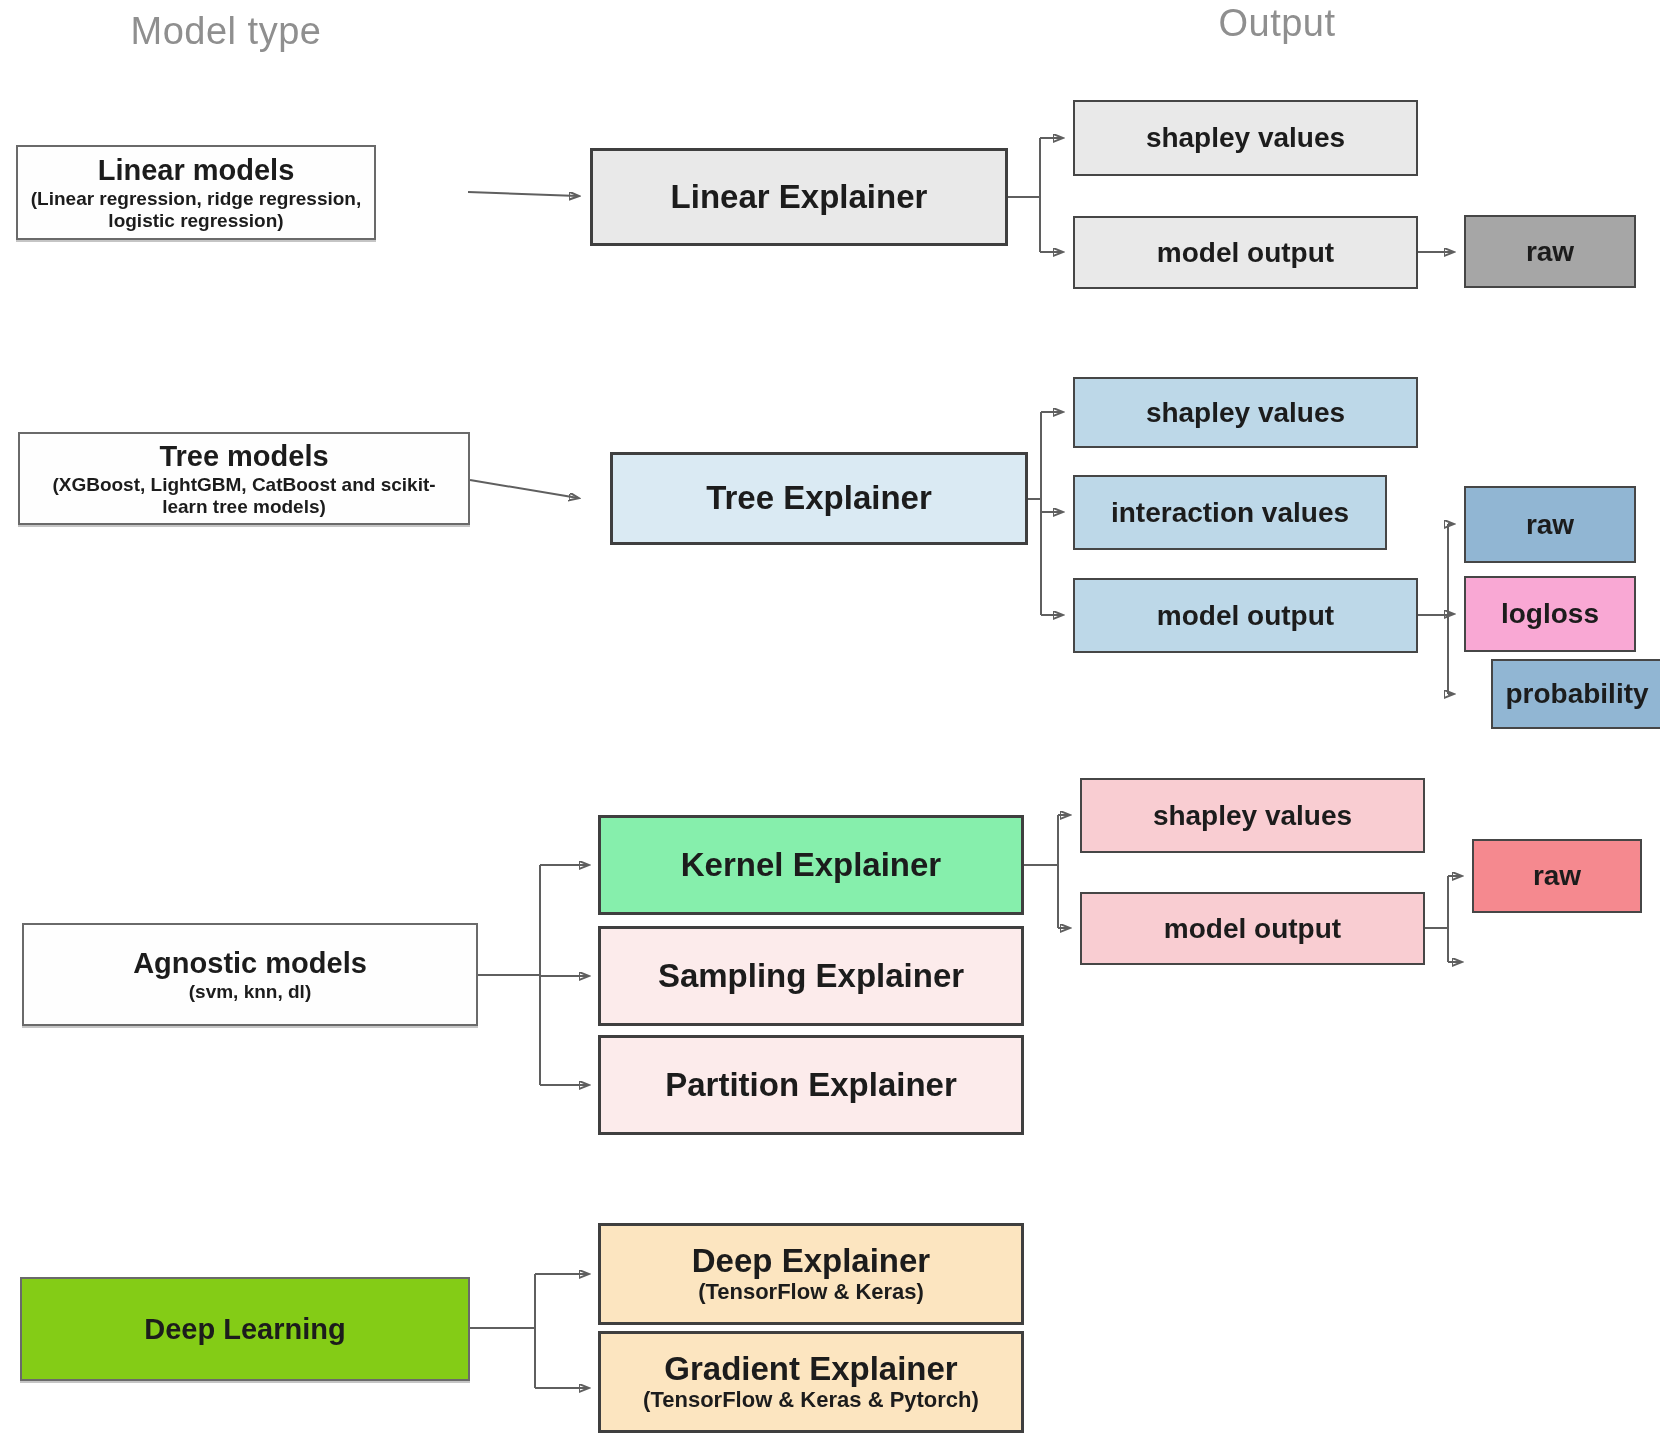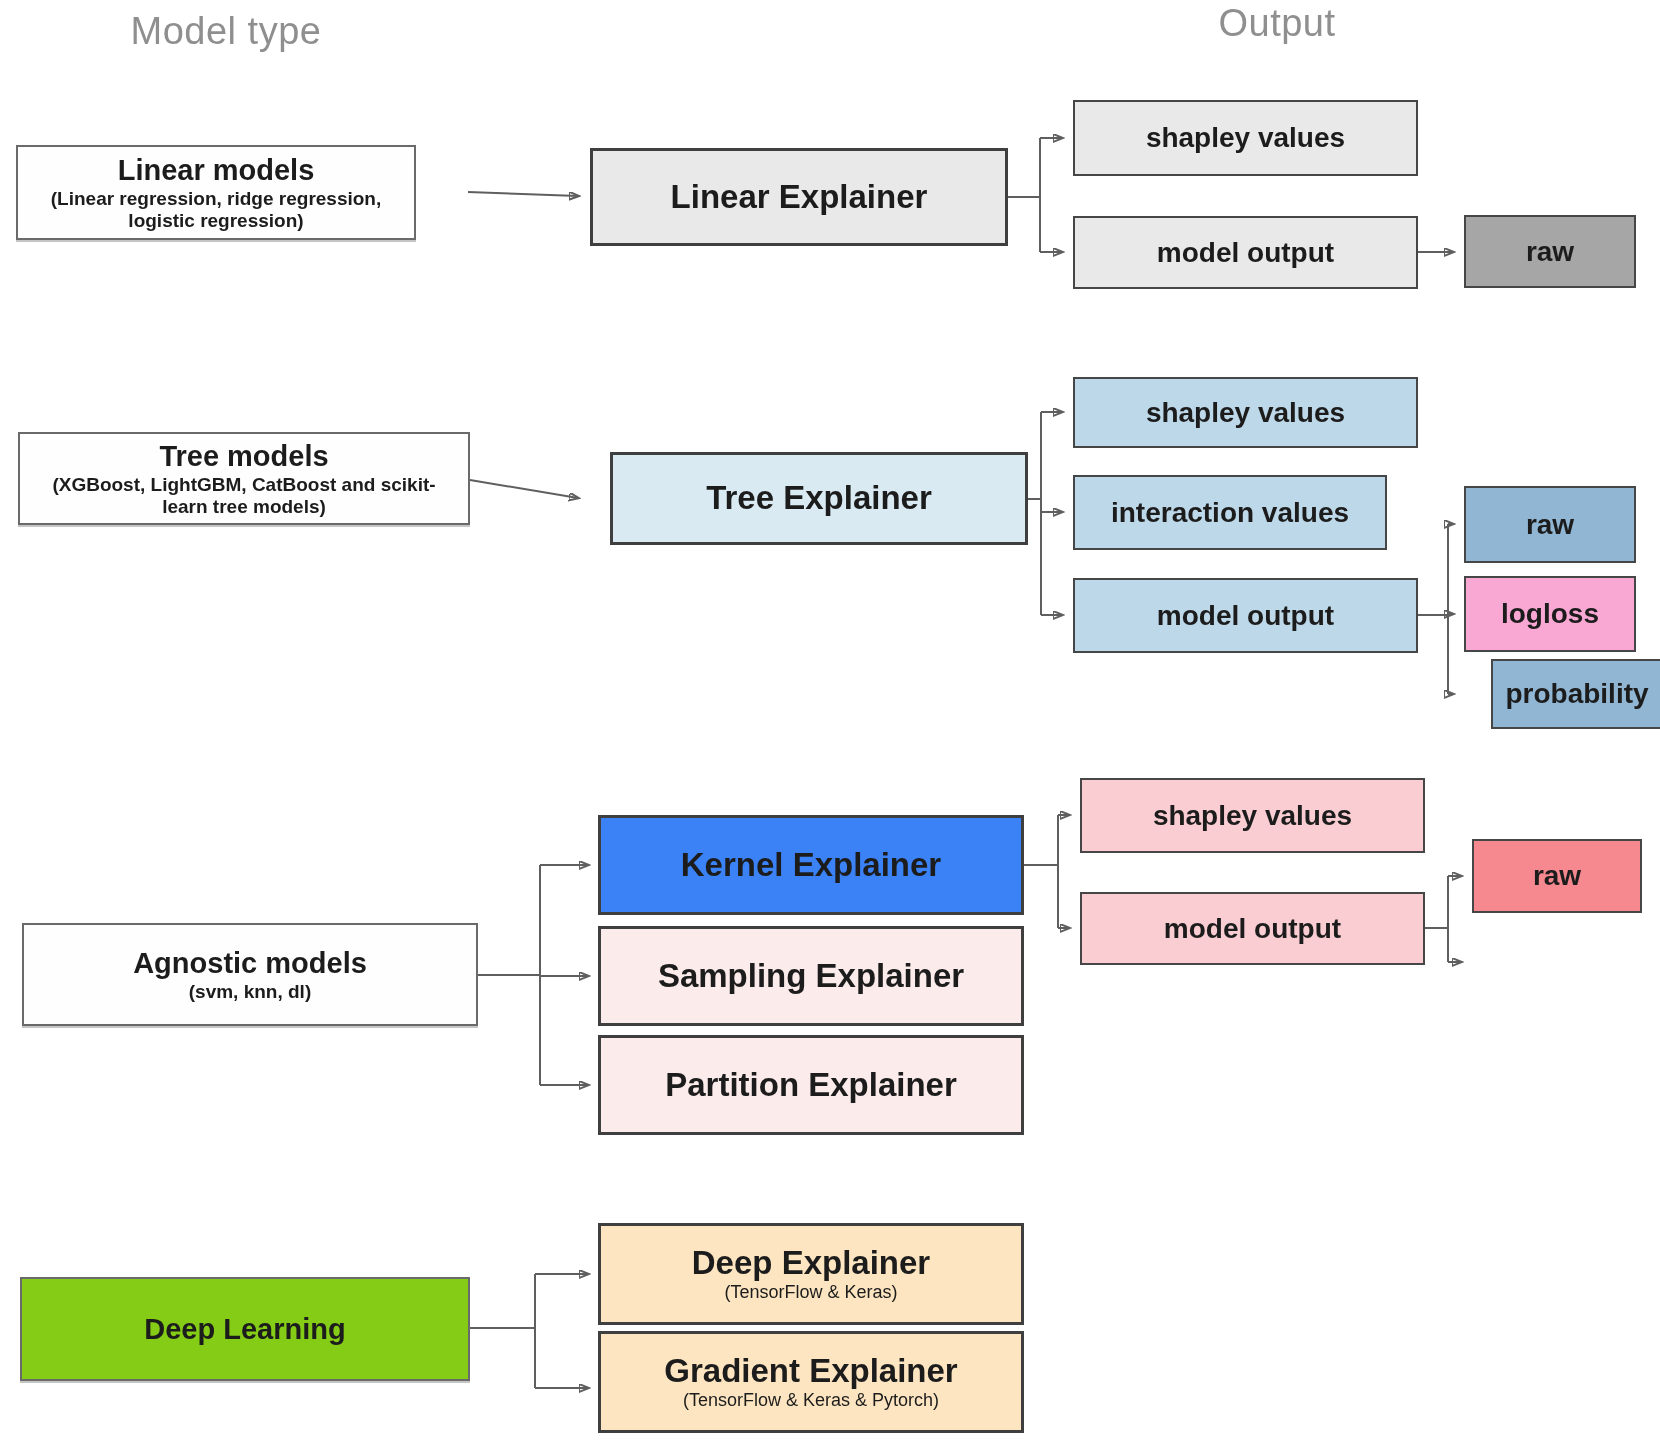--- a/index.html
+++ b/index.html
@@ -28,21 +28,21 @@
     align-items:center;
     justify-content:center;
     text-align:center;
     line-height:1.12;
   }
   .node.model{border:2px solid #6a6a6a; box-shadow:0 2px 0 rgba(90,90,90,.35);}
   .node.explainer{border-width:3px; border-color:#3f3f3f;}
   .node.out{border-width:2px; border-color:#464646;}
   .t-model{font-size:29px;font-weight:bold;}
   .t-sub{font-size:19px;font-weight:bold;padding:2px 12px 0 12px;}
-  .t-sub-sm{font-size:18px;font-weight:normal;}
+  .t-sub-sm{font-size:22px;font-weight:bold;}
   .t-explainer{font-size:33px;font-weight:bold;}
   .t-out{font-size:28px;font-weight:bold;}
   #wires{position:absolute;left:0;top:0;}
   #wires path{stroke:#5f5f5f;stroke-width:2;fill:none;}
 </style>
 </head>
 <body>
 
 <div id="canvas">
 
@@ -81,21 +81,21 @@
     <path d="M1058 928 H1069" marker-end="url(#ah)"></path>
     <path d="M1425 928 H1448 M1448 876 V962"></path>
     <path d="M1448 876 H1461" marker-end="url(#ah)"></path>
     <path d="M1448 962 H1461" marker-end="url(#ah)"></path>
 
     <path d="M470 1328 H535 M535 1274 V1388"></path>
     <path d="M535 1274 H588" marker-end="url(#ah)"></path>
     <path d="M535 1388 H588" marker-end="url(#ah)"></path>
   </svg>
 
-  <div class="node model" style="left: 16px; top: 145px; width: 400px; height: 95px; background: rgb(254, 254, 254);">
+  <div class="node model" style="left: 16px; top: 145px; width: 360px; height: 95px; background: rgb(254, 254, 254);">
     <div class="t-model">Linear models</div>
     <div class="t-sub">(Linear regression, ridge regression, logistic regression)</div>
   </div>
   <div class="node explainer" style="left: 590px; top: 148px; width: 418px; height: 98px; background: rgb(233, 233, 233);">
     <div class="t-explainer">Linear Explainer</div>
   </div>
   <div class="node out" style="left: 1073px; top: 100px; width: 345px; height: 76px; background: rgb(233, 233, 233);">
     <div class="t-out">shapley values</div>
   </div>
   <div class="node out" style="left: 1073px; top: 216px; width: 345px; height: 73px; background: rgb(233, 233, 233);">
@@ -128,21 +128,21 @@
     <div class="t-out">logloss</div>
   </div>
   <div class="node out" style="left: 1464px; top: 659px; width: 172px; height: 70px; background: rgb(145, 182, 211); margin-left: 27px;">
     <div class="t-out">probability</div>
   </div>
 
   <div class="node model" style="left: 22px; top: 923px; width: 456px; height: 103px; background: rgb(254, 254, 254);">
     <div class="t-model">Agnostic models</div>
     <div class="t-sub">(svm, knn, dl)</div>
   </div>
-  <div class="node explainer" style="left: 598px; top: 815px; width: 426px; height: 100px; background: #3b82f6;">
+  <div class="node explainer" style="left: 598px; top: 815px; width: 426px; height: 100px; background: #86efac;">
     <div class="t-explainer">Kernel Explainer</div>
   </div>
   <div class="node explainer" style="left: 598px; top: 926px; width: 426px; height: 100px; background: rgb(252, 235, 235);">
     <div class="t-explainer">Sampling Explainer</div>
   </div>
   <div class="node explainer" style="left: 598px; top: 1035px; width: 426px; height: 100px; background: rgb(252, 235, 235);">
     <div class="t-explainer">Partition Explainer</div>
   </div>
   <div class="node out" style="left: 1080px; top: 778px; width: 345px; height: 75px; background: rgb(249, 205, 210);">
     <div class="t-out">shapley values</div>

